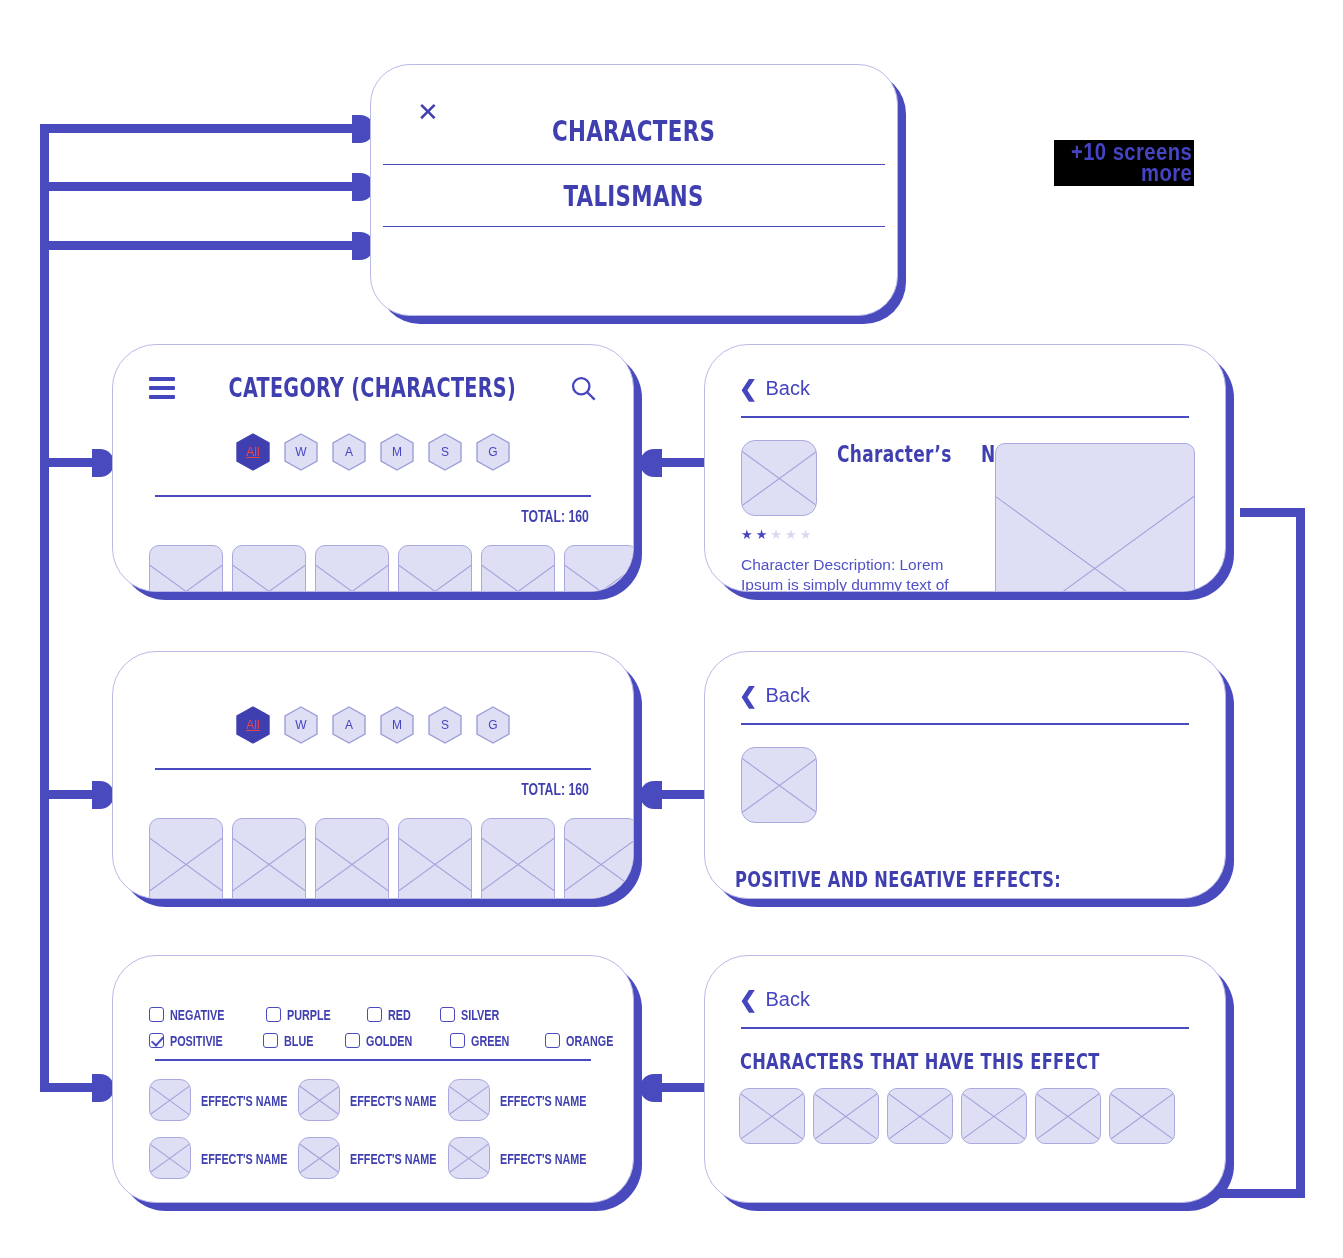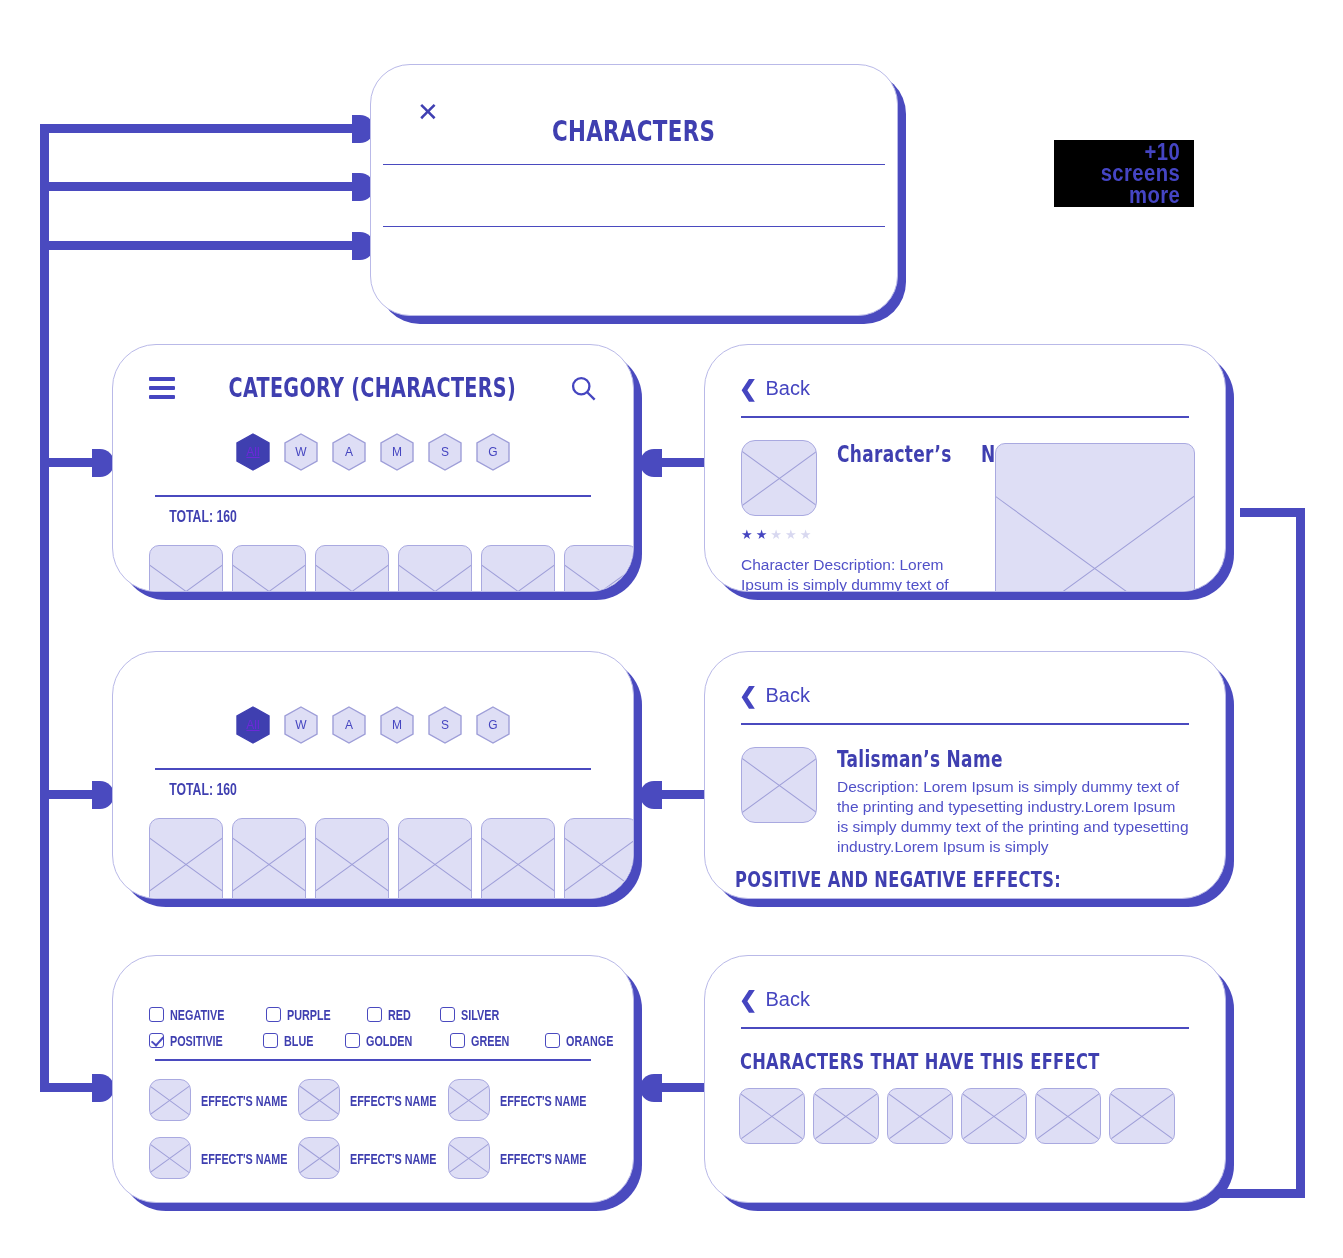--- a/index.html
+++ b/index.html
@@ -74,21 +74,21 @@
     display: flex; align-items: center; justify-content: center;
     cursor: pointer;
   }
   .menu-row .cond-title { font-size: 29px; }
   .menu-sep { position: absolute; left: 12px; right: 12px; height: 1.4px; background: #4A4ABF; }
 
   
   #screens-badge {
     position: absolute; left: 1054px; top: 140px;
     width: 140px; background: #000000;
-    text-align: right; padding: 2px 12px 1px 0;
+    text-align: right; padding: 2px 0 1px 0;
     line-height: 0.93;
   }
   #screens-badge span {
     display: block;
     font-family: "Liberation Sans", sans-serif;
     font-weight: 700; font-size: 23px; color: #4545C4;
     transform: scaleX(0.88); transform-origin: right center;
     padding-right: 2px;
     letter-spacing: 0.5px;
   }
@@ -102,24 +102,24 @@
   .search-icon { width: 28px; height: 28px; cursor: pointer; }
 
   .hex-row { display: flex; justify-content: center; gap: 14px; margin-top: 28px; }
   .hex {
     width: 34px; height: 38px; position: relative;
     display: flex; align-items: center; justify-content: center;
     font-size: 12px; color: #4545C0;
   }
   .hex svg { position: absolute; inset: 0; }
   .hex span { position: relative; z-index: 2; }
-  .hex.active span { color: #6d28d9; text-decoration: underline; }
+  .hex.active span { color: #ef4444; text-decoration: underline; }
 
   .divider { height: 2px; background: #4A4ABF; margin: 24px 12px 0 12px; }
-  .total { margin: 10px 14px 0 0; }
+  .total { text-align: right; margin: 10px 14px 0 0; }
   .total .cond { font-size: 17px; display: inline-block; transform-origin: right center; }
 
   .thumb-row { display: flex; gap: 9px; margin-top: 18px; padding: 0 6px; }
   .ph {
     background: #DEDEF5; border: 1.4px solid #A9A9E0; border-radius: 10px;
     position: relative; overflow: hidden;
   }
   .ph::before, .ph::after {
     content: ""; position: absolute; left: -14%; top: 50%; width: 128%; height: 1.2px;
     background: #9E9ED8;
@@ -212,20 +212,23 @@
   <div class="frame" id="menu-frame">
     <div class="shadow"></div>
     <div class="card">
       <div class="menu-close">✕</div>
 
       <div class="menu-row" style="top:36px;">
         <div class="cond-title">CHARACTERS</div>
       </div>
       <div class="menu-sep" style="top:99px;"></div>
 
+      <div class="menu-row" style="top:101px;">
+        <div class="cond-title">TALISMANS</div>
+      </div>
       <div class="menu-sep" style="top:161px;"></div>
 
     </div>
   </div>
 
   <div id="screens-badge">
     <span>+10 screens</span>
     <span>more</span>
   </div>
 
@@ -409,24 +412,20 @@
       <div class="screen">
 
         <div class="back-row">
           <span class="back-chevron">❮</span>
           <span class="back-label">Back</span>
         </div>
         <div class="detail-divider"></div>
 
         <div class="detail-top">
           <div class="ph detail-thumb"></div>
-          <div style="flex:1;">
-            <div class="cond-title detail-name">Talisman’s Name</div>
-            <div class="body-text" style="margin-top:6px;">Description: Lorem Ipsum is simply dummy text of the printing and typesetting industry.Lorem Ipsum is simply dummy text of the printing and typesetting industry.Lorem Ipsum is simply</div>
-          </div>
         </div>
 
         <div class="cond-title section-head" style="position:absolute; left:30px; bottom:6px;">POSITIVE AND NEGATIVE EFFECTS:</div>
 
       </div>
     </div>
   </div>
 
   <div class="frame" style="left:112px; top:955px; width:522px; height:248px;">
     <div class="shadow"></div>

